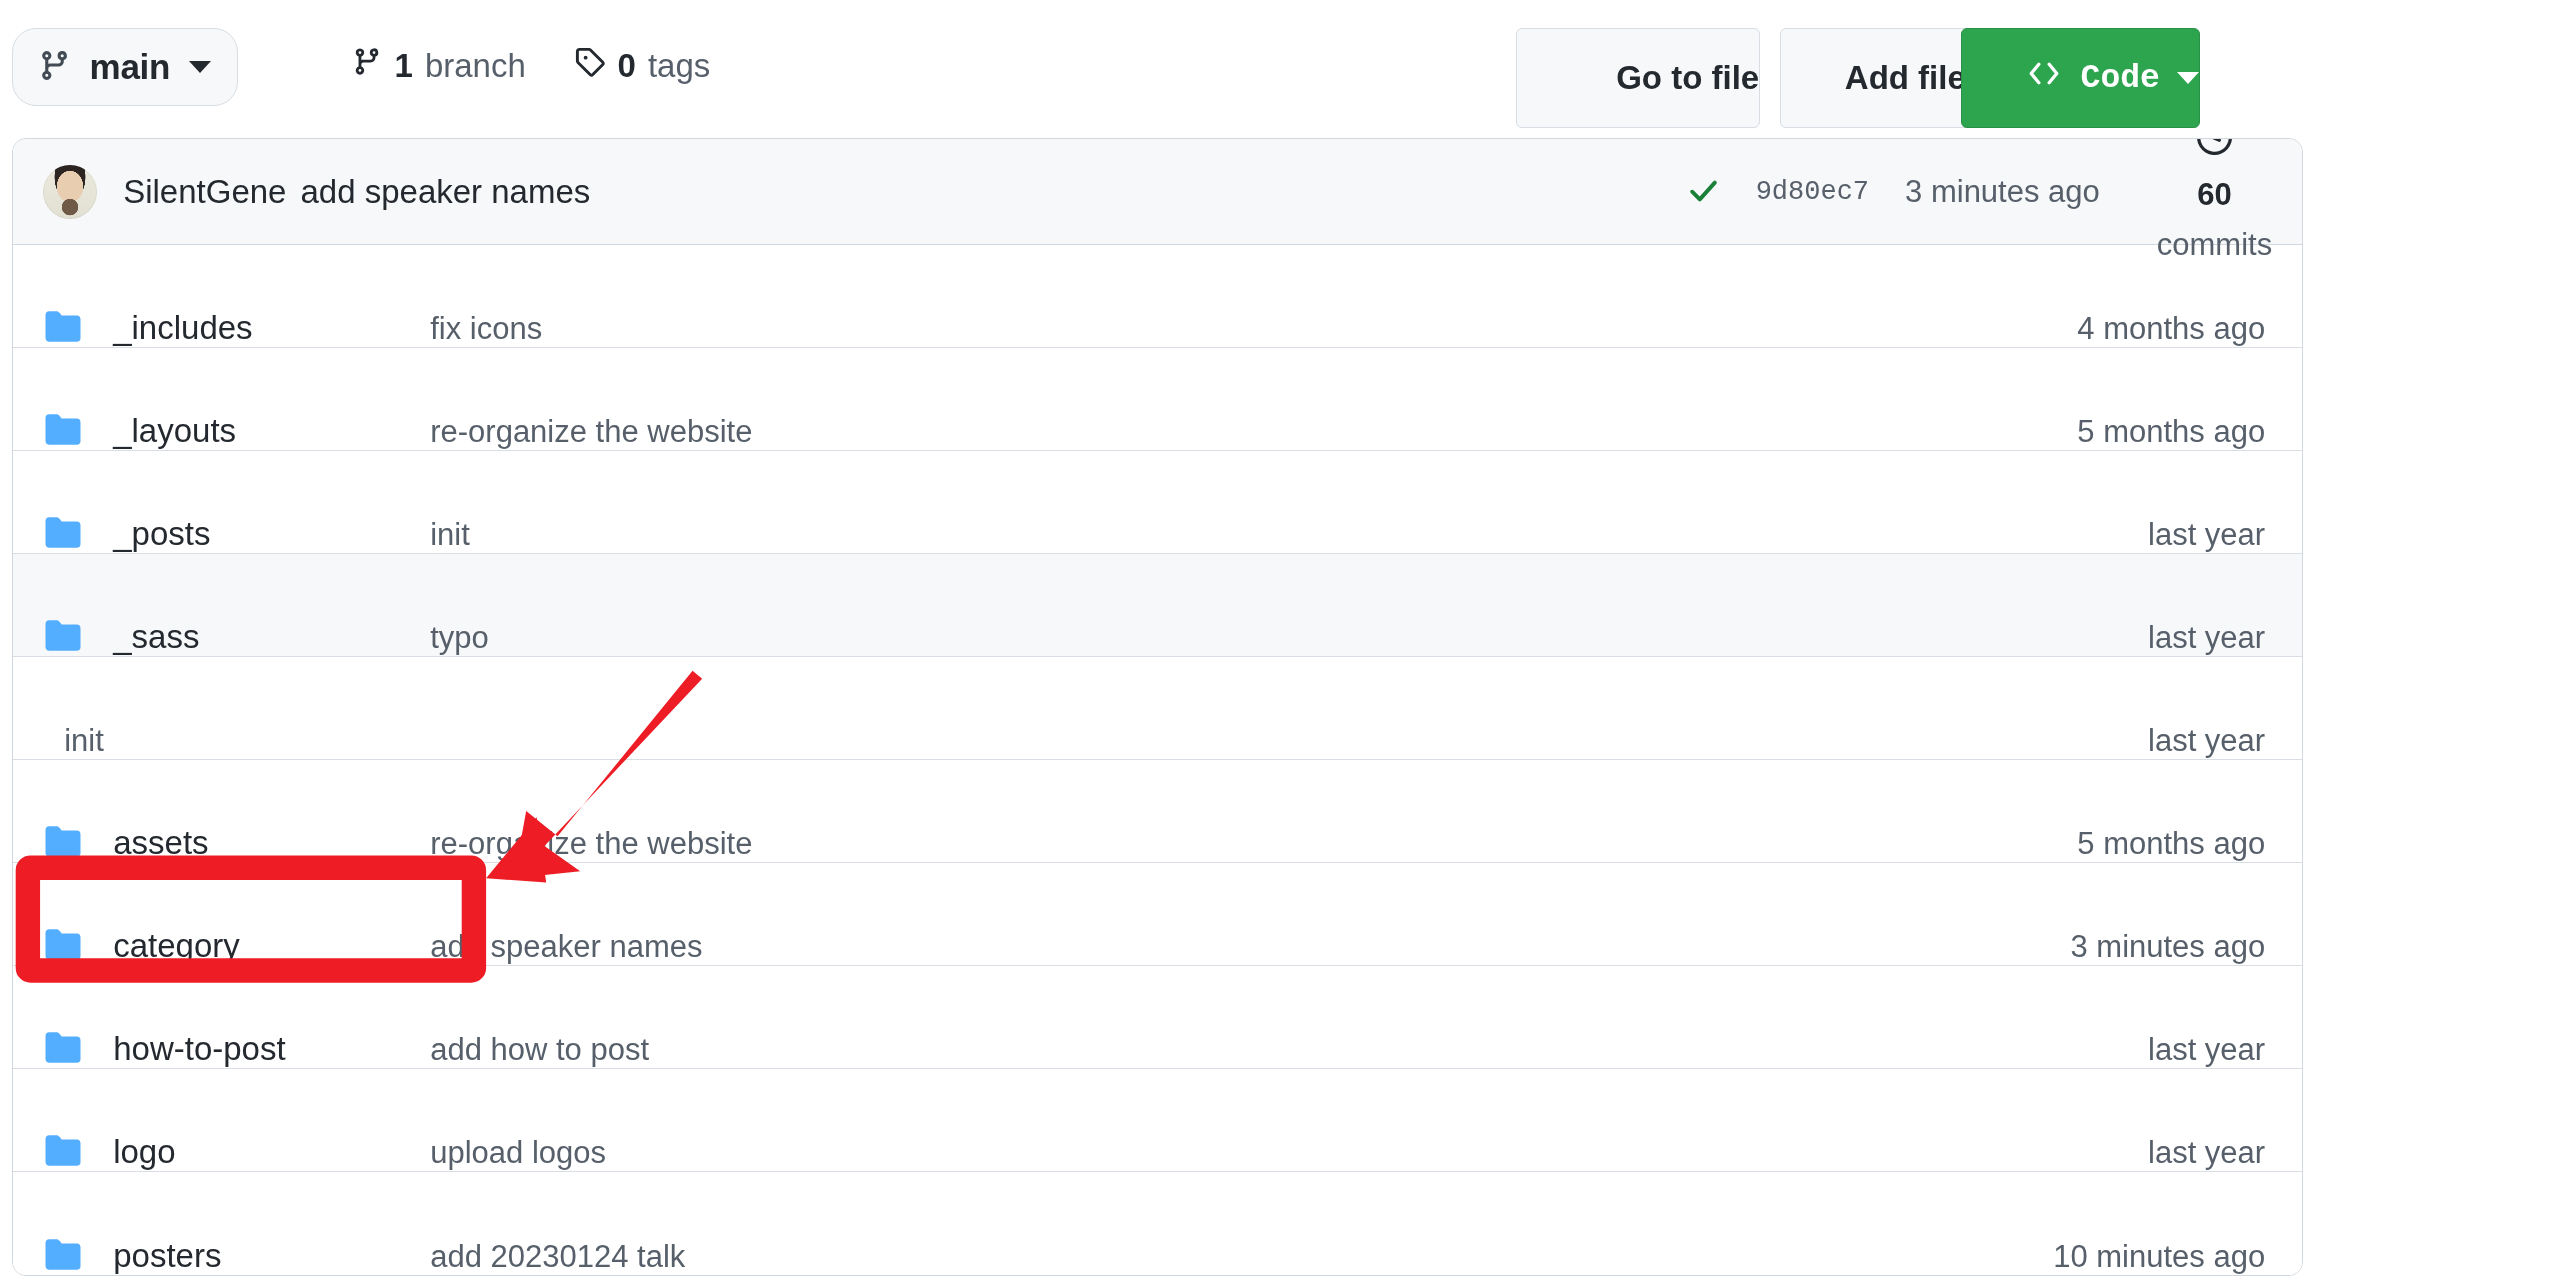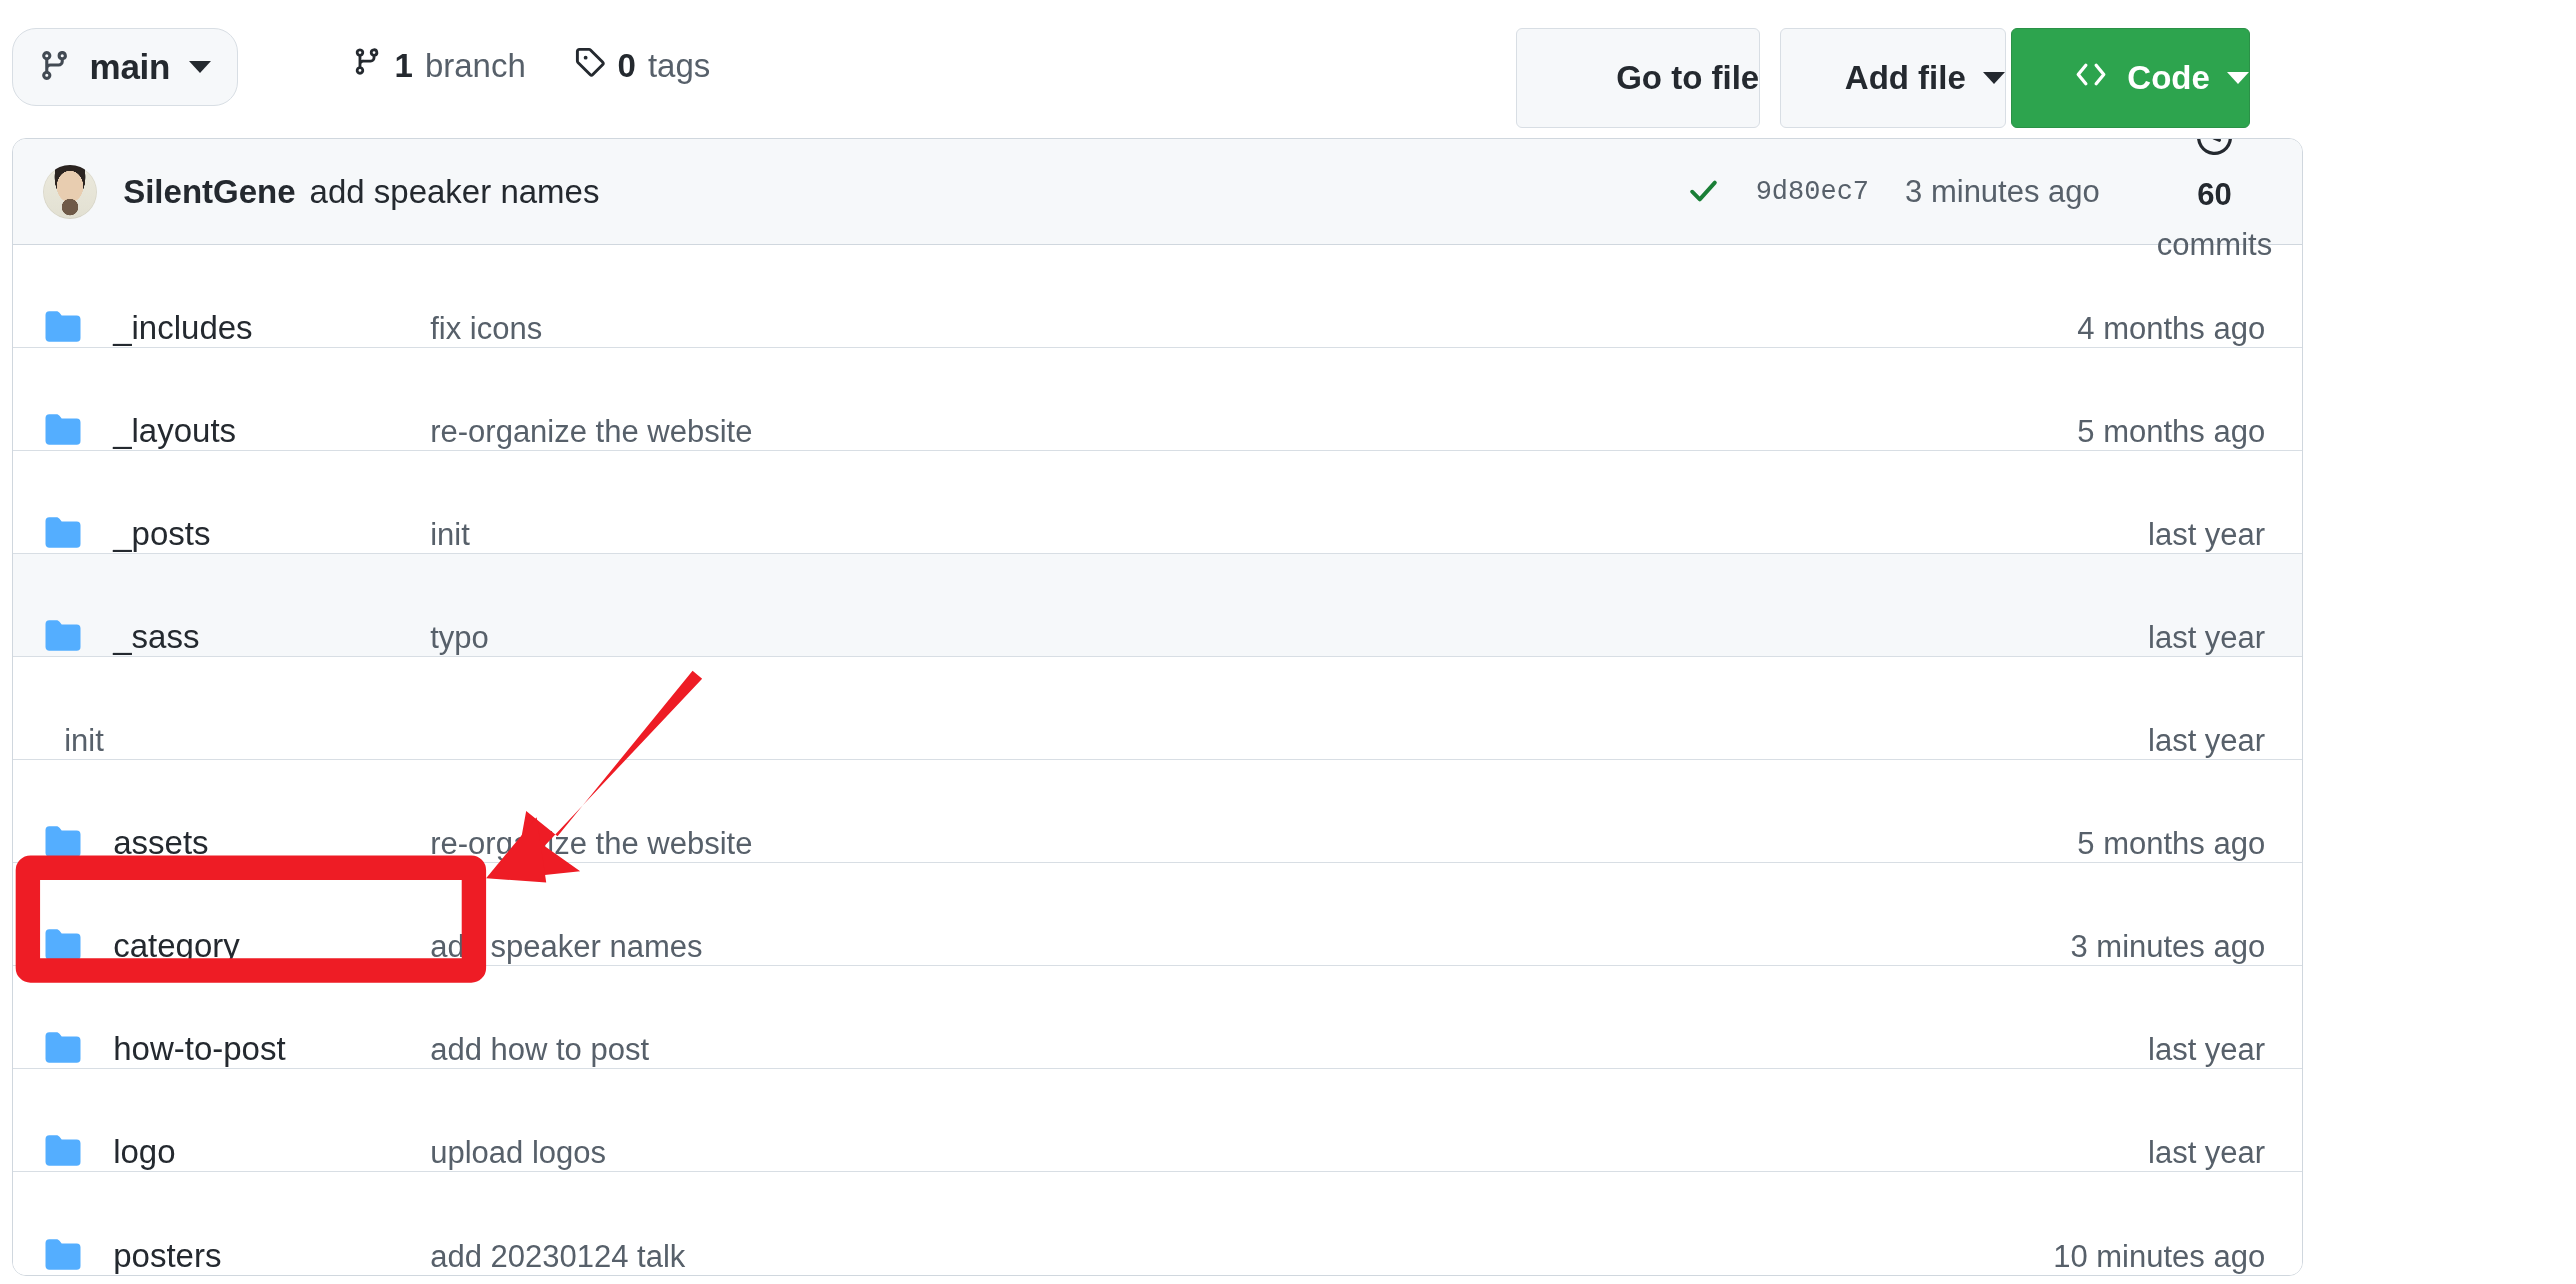--- a/index.html
+++ b/index.html
@@ -104,25 +104,26 @@
     border-radius: 6px;
     font-size: 33px;
     font-weight: bold;
     color: #24292f;
     cursor: pointer;
     white-space: nowrap;
   }
   .btn-gotofile { left: 1504px; width: 244px; }
   .btn-addfile  { left: 1768px; width: 226px; }
   .btn-code {
-    left: 1999px;
+    left: 1949px;
     width: 239px;
     background: #2da44e;
     border-color: #2a9147;
     color: #ffffff;
+    font-family: Liberation Mono, monospace;
   }
 
   
   .filecard {
     position: absolute;
     left: 12.2px;
     top: 138px;
     width: 2291px;
     box-sizing: border-box;
     border: 1.3px solid #d0d7de;
@@ -146,21 +147,21 @@
     background:
       radial-gradient(circle at 50% 78%, #6f5a48 0 16%, rgba(0,0,0,0) 17%),
       radial-gradient(ellipse at 50% 40%, #e8cdb0 0 34%, rgba(0,0,0,0) 35%),
       radial-gradient(ellipse at 50% 22%, #2b2420 0 40%, rgba(0,0,0,0) 41%),
       linear-gradient(#eceadd, #e2e0d2);
     box-shadow: inset 0 0 0 0.9px rgba(0,0,0,0.06);
   }
   .commit-author {
     margin-left: 26px;
     font-size: 33px;
-    font-weight: bold;
+    font-weight: normal;
     color: #24292f;
     cursor: pointer;
   }
   .commit-msg {
     margin-left: 14px;
     font-size: 33px;
     color: #24292f;
     cursor: pointer;
   }
   .commit-right {

